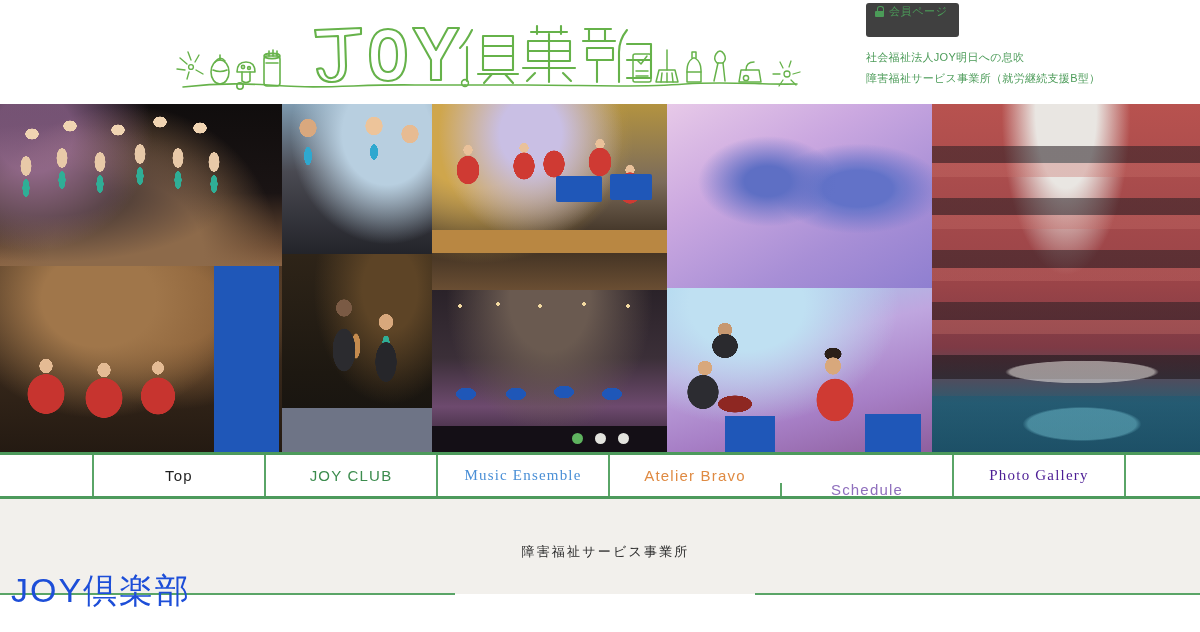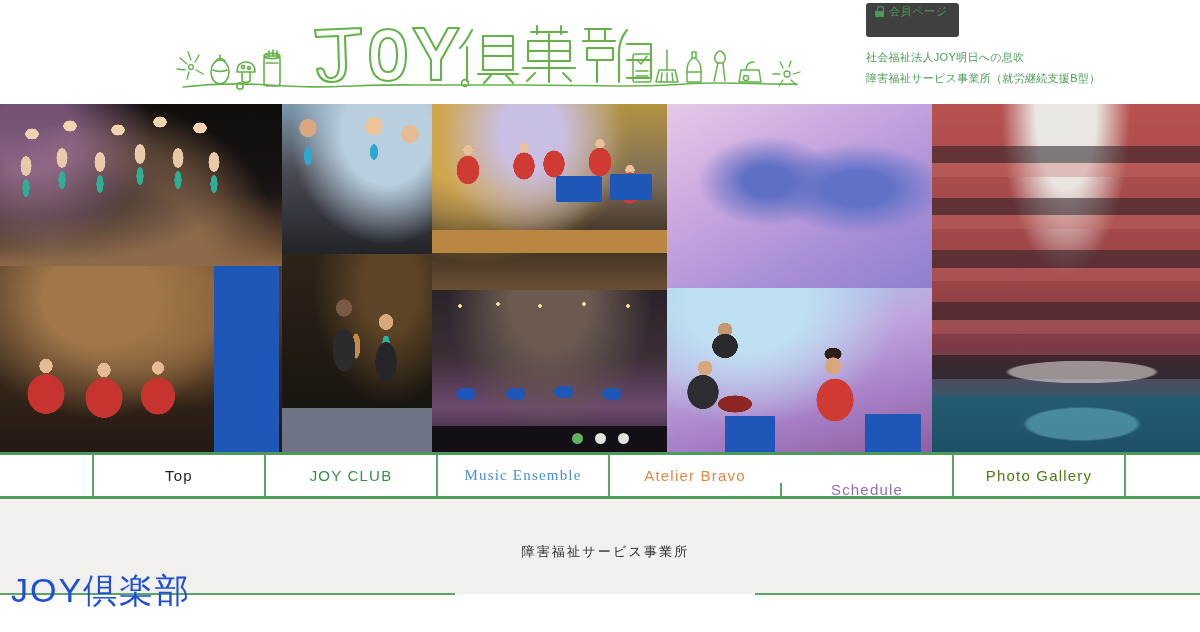--- a/index.html
+++ b/index.html
@@ -389,21 +389,21 @@
     </a>
     <a class="nav-item" style="color:#4a8fd6;font-family:Liberation Serif, serif;">
       <span>Music Ensemble</span>
     </a>
     <a class="nav-item" style="color:#df8a42;">
       <span>Atelier Bravo</span>
     </a>
     <a class="nav-item" style="color:#8f6fbd;margin-top:28px;">
       <span>Schedule</span>
     </a>
-    <a class="nav-item" style="color:#4d7c0f;">
+    <a class="nav-item" style="color:#4c1d95;font-family:Liberation Serif, serif;">
       <span>Photo Gallery</span>
     </a>
 
     <div class="nav-spacer-r"></div>
   </nav>
 
   <div class="band">
     <div class="band-white"></div>
     <div class="rule rule-l"></div>
     <div class="rule rule-r"></div>

